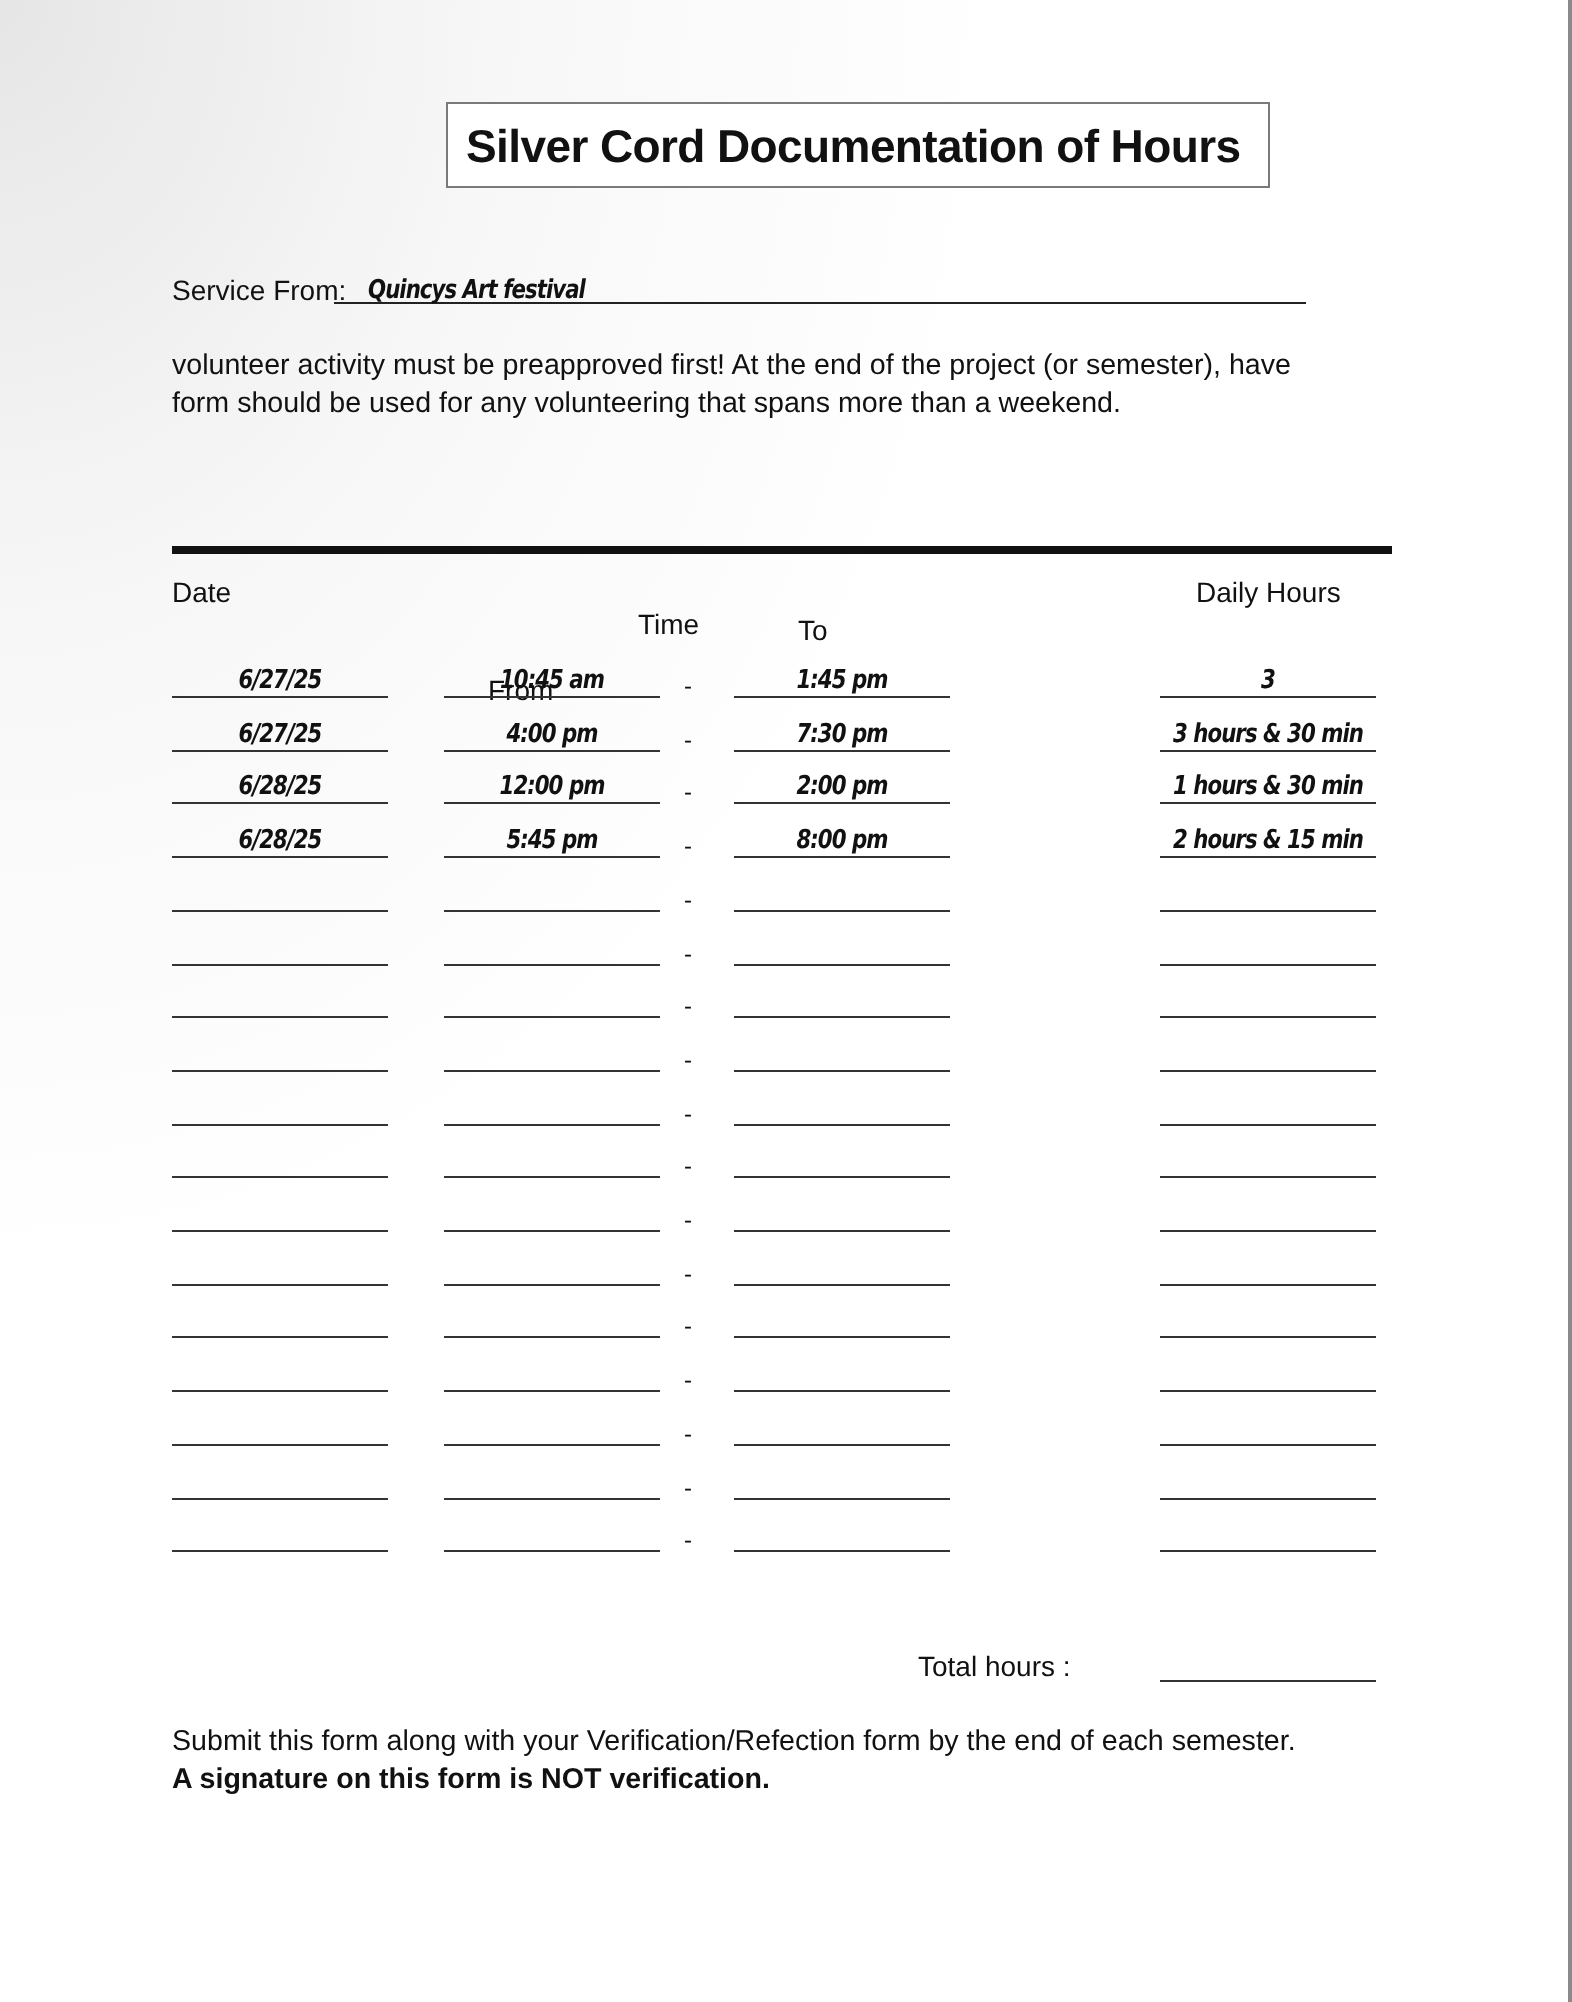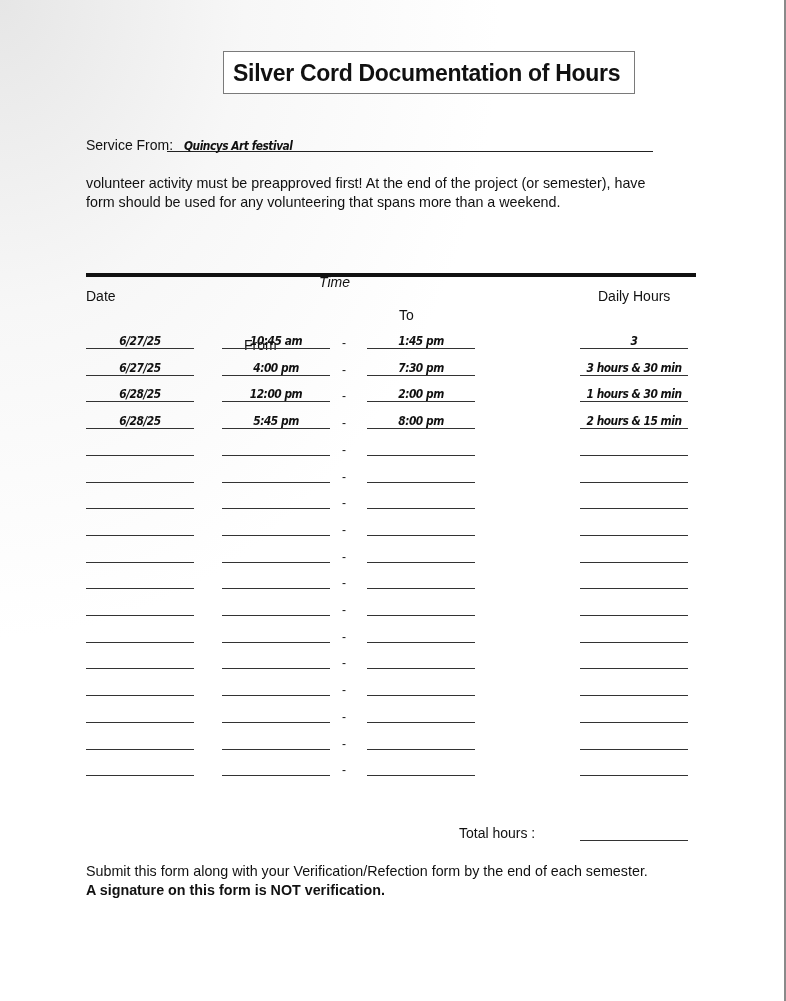--- a/index.html
+++ b/index.html
@@ -49,21 +49,21 @@
 <div class="site-value hand">Quincys Art festival</div>
 
 <div class="para">
   <p>volunteer activity must be preapproved first!   At the end of the project (or semester), have</p>
   <p>form should be used for any volunteering that spans more than a weekend.</p>
 </div>
 
 <div class="rule"></div>
 
 <div class="hdr" style="left:86px;top:288px;">Date</div>
-<div class="hdr" style="left:319px;top:274px;font-style:italic;">Time</div>
+<div class="hdr" style="left:319px;top:304px;">Time</div>
 <div class="hdr" style="left:244px;top:307px;margin-top:30px;">From</div>
 <div class="hdr" style="left:399px;top:307px;">To</div>
 <div class="hdr" style="left:598px;top:288px;">Daily Hours</div>
 
 <div id="rows">
     <div>
       <div class="row-line" style="left: 86px; top: 348px; width: 108px;"></div>
       <div class="cell-text hand" style="left: 86px; top: 333px; width: 131.707px;">6/27/25</div>
       <div class="row-line" style="left: 222px; top: 348px; width: 108px;"></div>
       <div class="cell-text hand" style="left: 222px; top: 333px; width: 131.707px;">10:45 am</div>

